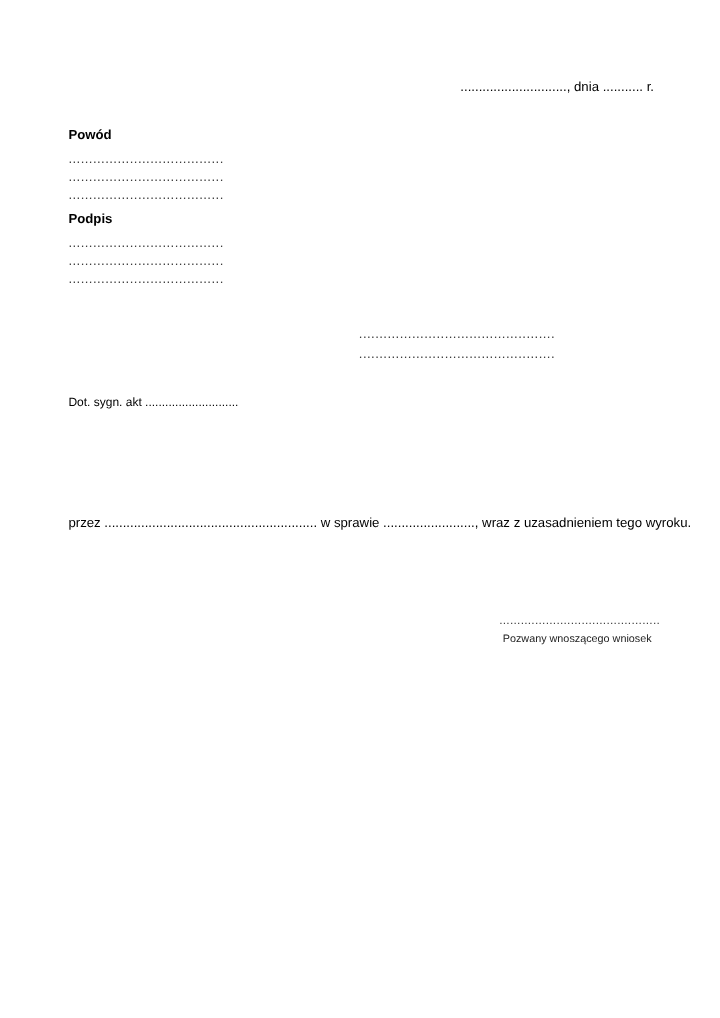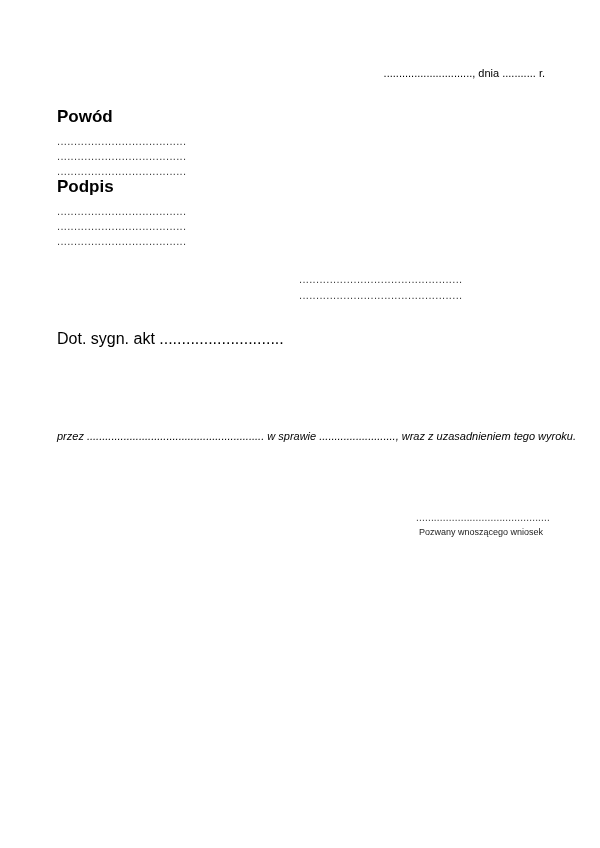--- a/index.html
+++ b/index.html
@@ -21,42 +21,42 @@
   .date-line {
     top: 67px;
     right: 55px;
     font-size: 11px;
     white-space: nowrap;
     text-align: right;
   }
 
   .party-block { left: 57px; }
   .party-label {
-    font-size: 17px;
+    font-size: 11px;
     font-weight: bold;
     margin-bottom: 7px;
   }
   .dot-line {
     font-size: 11px;
     color: #3c3c3c;
     letter-spacing: 0.35px;
     line-height: 15px;
     white-space: nowrap;
   }
 
   .court-block {
     left: 299px;
     top: 271px;
   }
   .court-block .dot-line { line-height: 16px; }
 
   .case-ref {
     left: 57px;
     top: 330px;
-    font-size: 16px;
+    font-size: 10px;
     white-space: nowrap;
   }
 
   .doc-title {
     left: 0;
     top: 374px;
     width: 100%;
     text-align: center;
     font-size: 13px;
     font-weight: bold;
@@ -71,21 +71,20 @@
     line-height: 18px;
   }
   .body-line-justify {
     text-align: justify;
     text-align-last: justify;
     white-space: normal;
   }
   .body-line-plain {
     text-align: right;
     white-space: nowrap;
-    font-style: italic;
   }
 
   .signature-block {
     left: 416px;
     top: 512px;
     width: 130px;
     text-align: center;
   }
   .signature-line {
     font-size: 10px;

